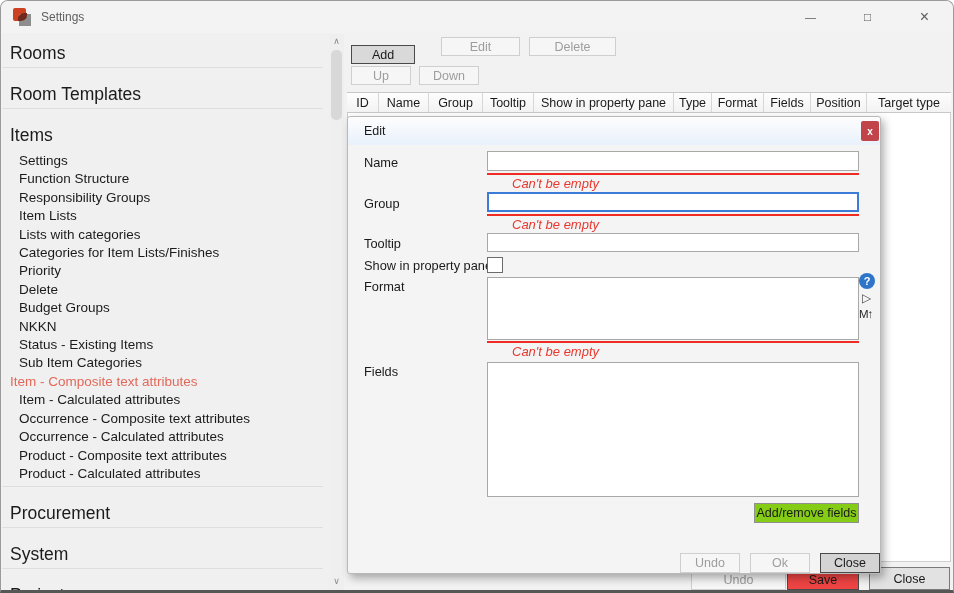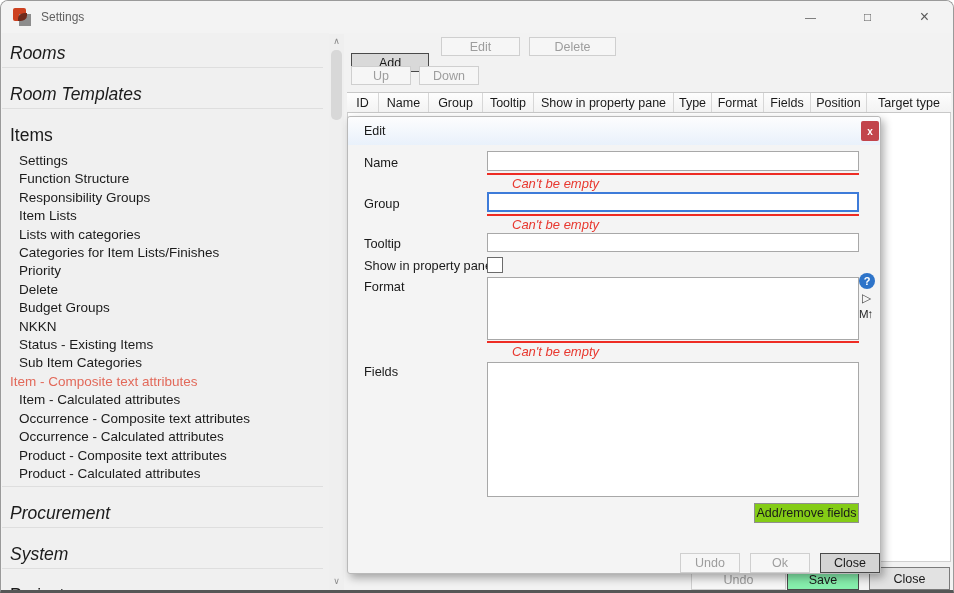--- a/index.html
+++ b/index.html
@@ -15,21 +15,21 @@
   .app-icon .red{ position:absolute; left:0; top:0; width:13px; height:13px; background:#cd4120; border-radius:2px; }
   .app-icon .gray{ position:absolute; left:6px; top:6px; width:12px; height:12px; background:#8d8d8d; }
   .app-icon .leaf{ position:absolute; left:5px; top:5px; width:9px; height:8px; background:#6f2a1c; border-radius:70% 0 70% 0; }
   .win-title{ position:absolute; left:40px; top:9px; font-size:12px; color:#606060; }
   .win-controls{ position:absolute; right:0; top:0; height:32px; display:flex; }
   .win-btn{ width:57px; height:32px; display:flex; align-items:center; justify-content:center; color:#5a5a5a; cursor:default; }
   .win-btn.min{ font-size:11px; } .win-btn.max{ font-size:12px; } .win-btn.cls{ font-size:16px; }
   
   .sidebar{ position:absolute; left:1px; top:32px; width:327px; bottom:0; background:#f0f0f0; overflow:hidden; padding:10px 0 0 0; }
   .sec-h{ font-size:17.5px; color:#1b1b1b; padding:0 0 3px 8px; margin:0 6px 0 0; line-height:21px; }
-  .sec-h.rule{ border-bottom:1px solid #dedede;font-style:italic; }
+  .sec-h.rule{ border-bottom:1px solid #dedede; }
   .sec-gap{ margin-top:16px; }
   .sub-list{ padding:3px 0 3px 0; margin-right:6px; border-bottom:1px solid #dedede; }
   .sub-item{ font-size:13.5px; color:#1b1b1b; line-height:18.4px; padding-left:17px; cursor:default; white-space:nowrap; }
   .sub-item.selected{ color:#e2695a;padding-left:8px; }
   
   .sb-scroll{ position:absolute; left:328px; top:33px; width:15px; bottom:0; background:#efefef; }
   .sb-scroll .chev{ position:absolute; left:0; width:15px; text-align:center; font-size:9px; color:#8a8a8a; }
   .sb-scroll .chev.up{ top:2px; } .sb-scroll .chev.down{ bottom:4px; }
   .sb-thumb{ position:absolute; left:2px; top:16px; width:11px; height:70px; background:#d8d8d8; border-radius:5px; }
   
@@ -115,21 +115,21 @@
     <div class="sec-h rule sec-gap">System</div>
     <div class="sec-h sec-gap">Project</div>
   </div>
 
   <div class="sb-scroll">
     <div class="chev up">∧</div>
     <div class="sb-thumb"></div>
     <div class="chev down">∨</div>
   </div>
 
-  <div class="btn" style="left:350px; top:52px; width:78px; height:19px;">Add</div>
+  <div class="btn" style="left:350px; top:44px; width:64px; height:19px;">Add</div>
   <div class="btn disabled" style="left:440px; top:36px; width:79px; height:19px;">Edit</div>
   <div class="btn disabled" style="left:528px; top:36px; width:87px; height:19px;">Delete</div>
   <div class="btn disabled" style="left:350px; top:65px; width:60px; height:19px;">Up</div>
   <div class="btn disabled" style="left:418px; top:65px; width:60px; height:19px;">Down</div>
 
   <div class="thead">
     <div class="th" style="width:32px;">ID</div>
     <div class="th" style="width:50px;">Name</div>
     <div class="th" style="width:54px;">Group</div>
     <div class="th" style="width:51px;">Tooltip</div>
@@ -137,21 +137,21 @@
     <div class="th" style="width:38px;">Type</div>
     <div class="th" style="width:52px;">Format</div>
     <div class="th" style="width:47px;">Fields</div>
     <div class="th" style="width:56px;">Position</div>
     <div class="th" style="width:84px; border-right:none;">Target type</div>
   </div>
 
   <div class="tbody"></div>
 
   <div class="btn disabled foot-btn" style="left:690px; width:95px;">Undo</div>
-  <div class="btn foot-btn" style="left:786px; width:72px; background:#86efac;">Save</div>
+  <div class="btn foot-btn" style="left:786px; width:72px; background:#ef4444;">Save</div>
   <div class="btn" style="left:868px; top:566px; width:81px; height:23px; background:#e2e2e2; border:1px solid #7a7a7a;">Close</div>
 
   <div class="dialog">
     <div class="dlg-titlebar">
       <div class="dlg-title">Edit</div>
       <div class="dlg-close">x</div>
     </div>
 
     <div class="lbl" style="top:38px;">Name</div>
     <input class="inp" style="top: 34px;" value="">

